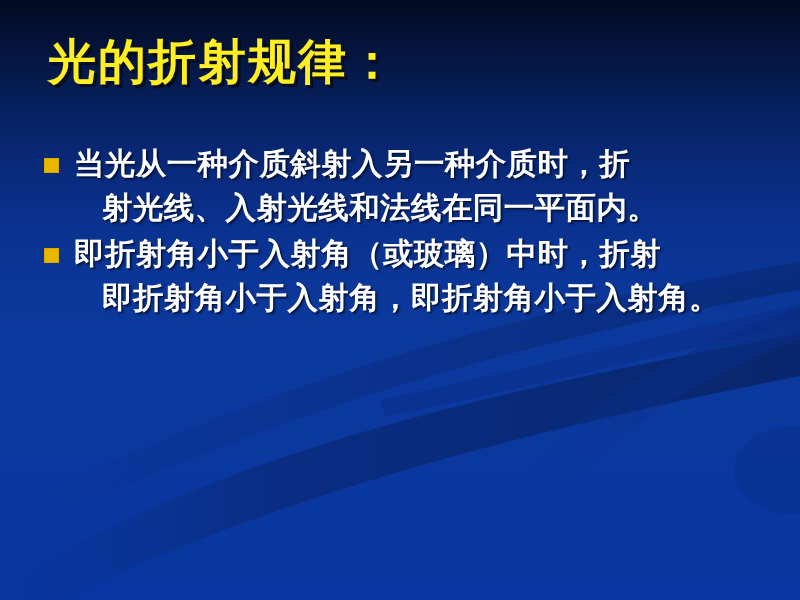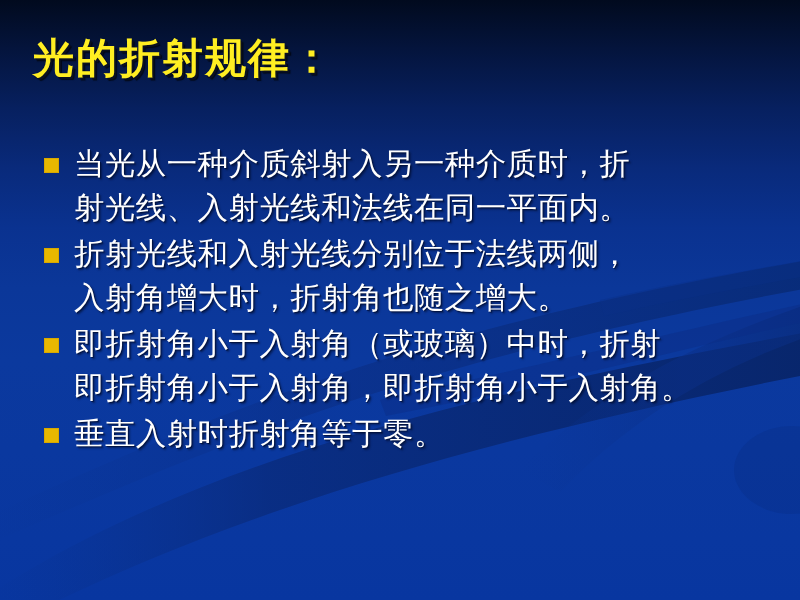--- a/index.html
+++ b/index.html
@@ -31,25 +31,25 @@
     position: absolute;
     inset: 0;
     width: 800px;
     height: 600px;
     pointer-events: none;
   }
 
   
   .title {
     position: absolute;
-    left: 33px;
+    left: 48px;
     top: 36px;
     font-family: Liberation Serif, serif;
     font-weight: bold;
-    font-size: 41px;
+    font-size: 48px;
     line-height: 1.1;
     letter-spacing: 2px;
     color: #ffee22;
     text-shadow:
       2px 2px 0 #0a1020,
       3px 3px 1px rgba(0,0,0,0.65);
     white-space: nowrap;
   }
 
   
@@ -78,22 +78,22 @@
     font-size: 30.5px;
     line-height: 44px;
     color: #ffffff;
     text-shadow:
       1px 1px 0 rgba(2,18,60,0.85),
       2px 2px 2px rgba(1,10,36,0.55);
     text-align: justify;
     text-justify: inter-ideograph;
     letter-spacing: 0.4px;
   }
-  .bullet-text .ln { display: block; white-space: nowrap; }
-  .bullet-text .ln.pad { text-indent: 0; }
+  .bullet-text .ln { display: block; white-space: nowrap; font-weight: bold; }
+  .bullet-text .ln.pad { text-indent: 0; margin-left: 28px; }
 </style>
 </head>
 <body>
 
 <div id="slide">
 
   <svg id="ribbons" viewBox="0 0 800 600" preserveAspectRatio="none">
     <defs>
       <linearGradient id="rb1" x1="0" y1="0" x2="1" y2="0">
         <stop offset="0%" stop-color="#0a3290" stop-opacity="0"></stop>
@@ -130,37 +130,24 @@
   <div class="body">
 
     <div class="bullet-row">
       <span class="bullet-marker"></span>
       <span class="bullet-text">
         <span class="ln">当光从一种介质斜射入另一种介质时，折</span>
         <span class="ln pad">射光线、入射光线和法线在同一平面内。</span>
       </span>
     </div>
 
-    <div class="bullet-row">
-      <span class="bullet-marker"></span>
-      <span class="bullet-text">
-        <span class="ln">折射光线和入射光线分别位于法线两侧，</span>
-        <span class="ln pad">入射角增大时，折射角也随之增大。</span>
-      </span>
-    </div>
 
     <div class="bullet-row">
       <span class="bullet-marker"></span>
       <span class="bullet-text">
         <span class="ln">即折射角小于入射角（或玻璃）中时，折射</span>
         <span class="ln pad">即折射角小于入射角，即折射角小于入射角。</span>
       </span>
     </div>
 
-    <div class="bullet-row">
-      <span class="bullet-marker"></span>
-      <span class="bullet-text">
-        <span class="ln">垂直入射时折射角等于零。</span>
-      </span>
-    </div>
 
   </div>
 </div>
 
 </body></html>

